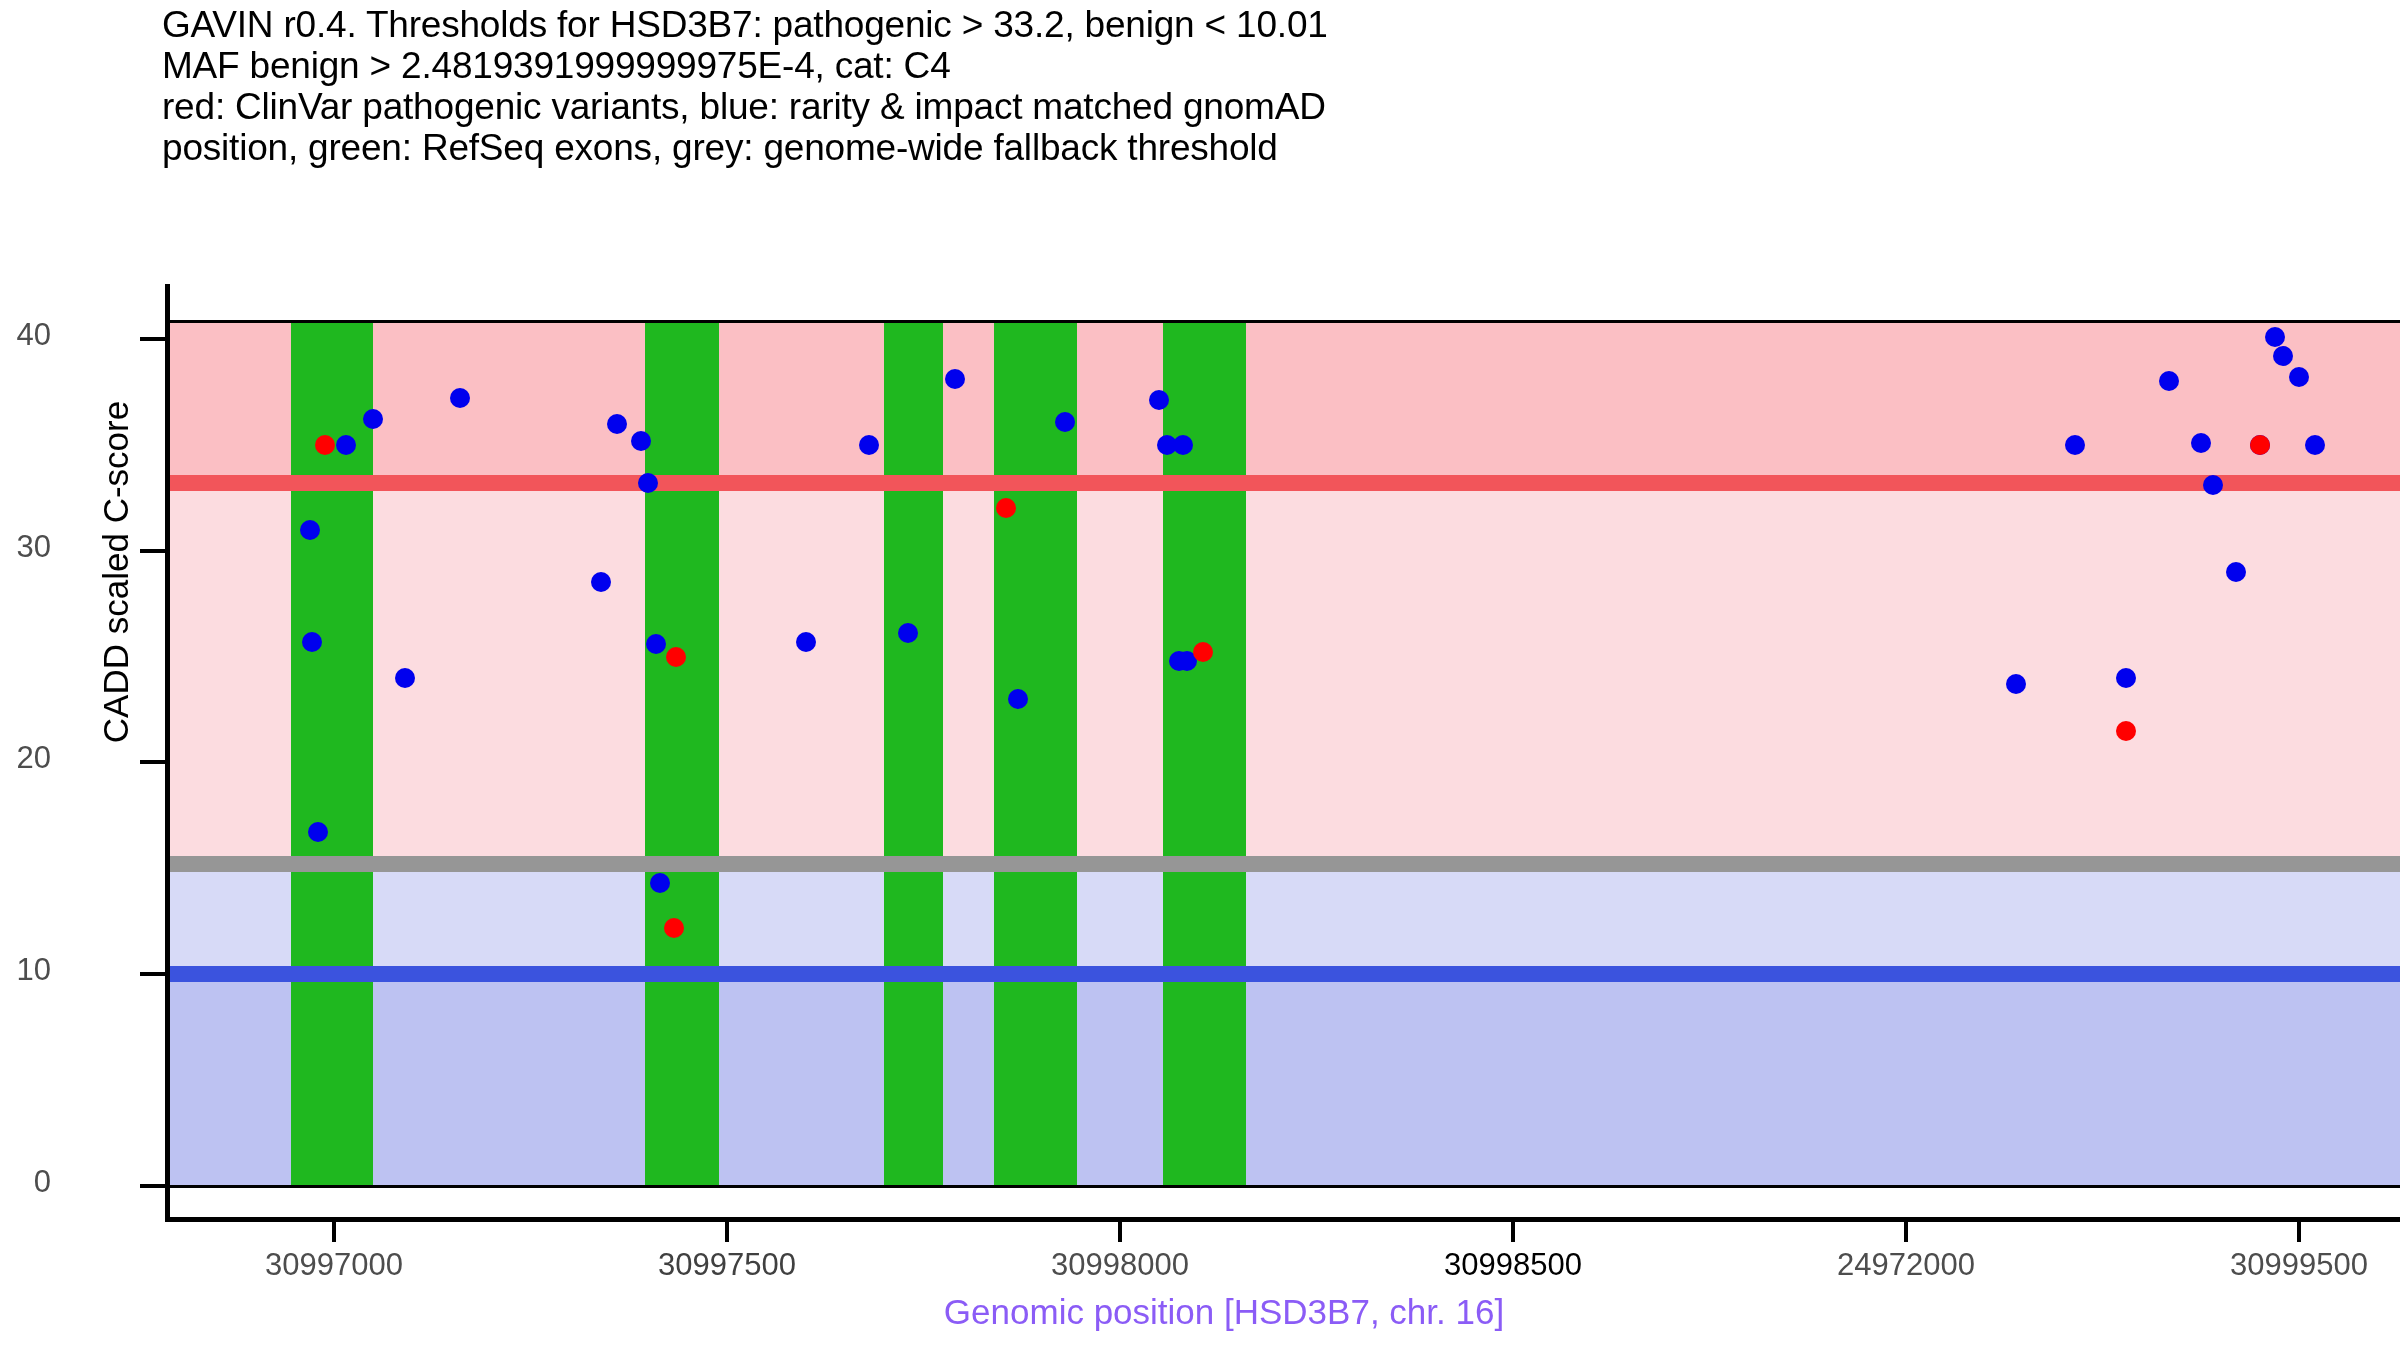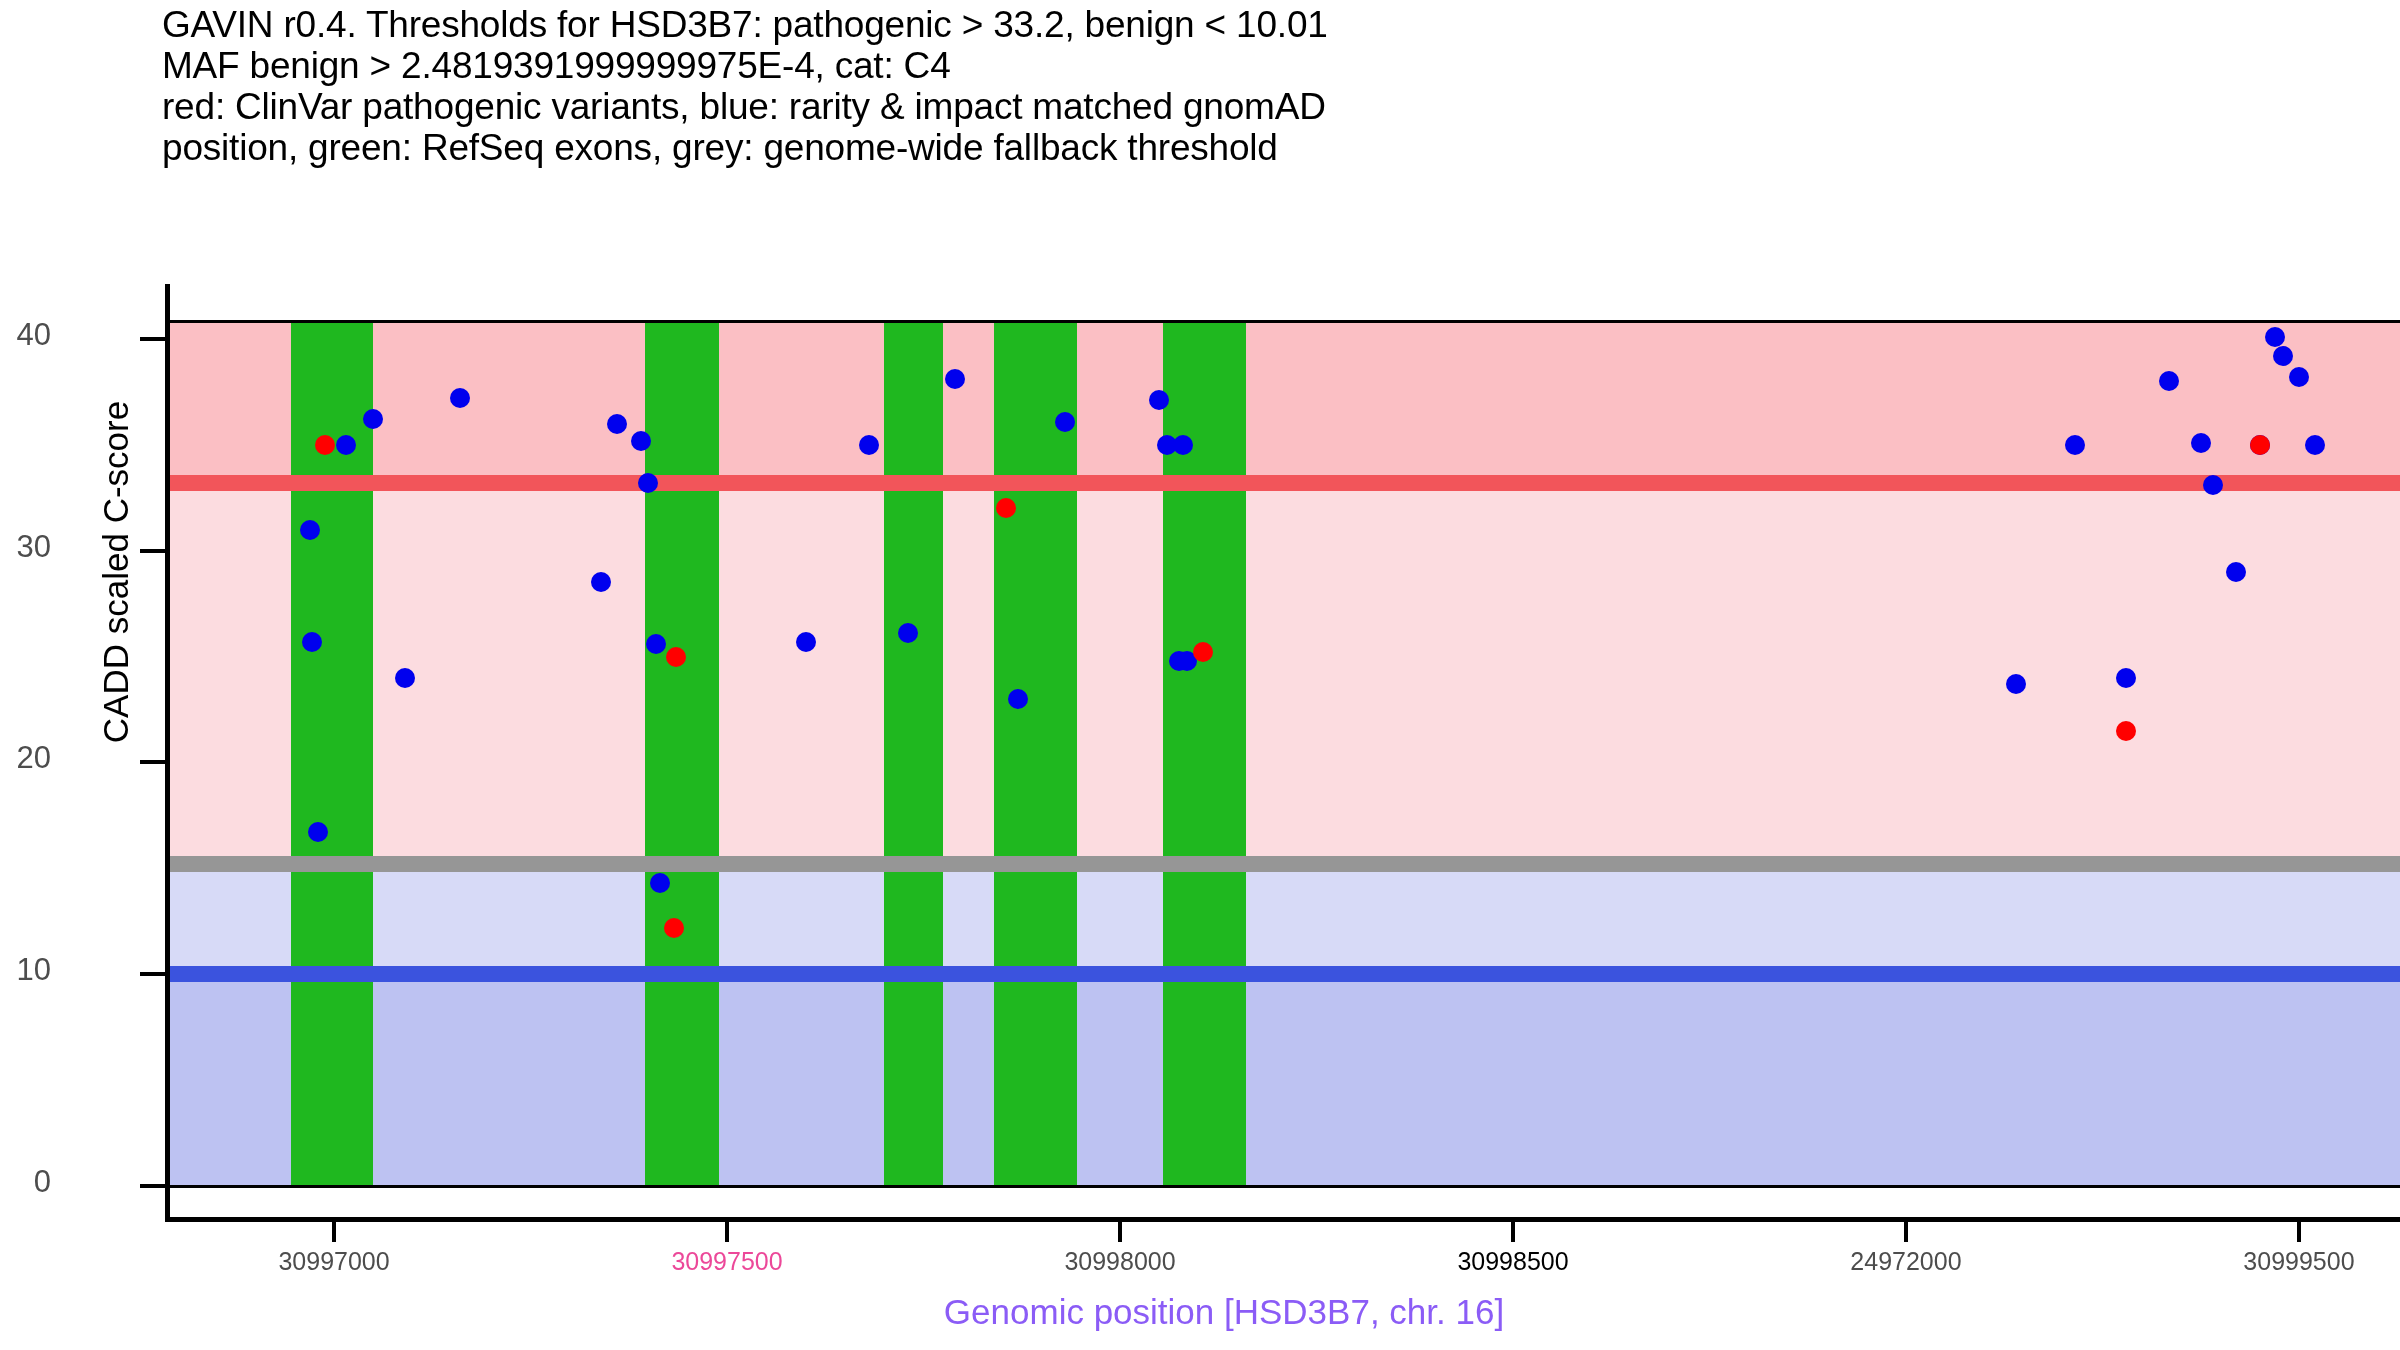--- a/index.html
+++ b/index.html
@@ -24,21 +24,21 @@
   #plot-frame-bottom{position:absolute;left:145px;top:1185px;width:2242px;height:3px;background:#000;}
 
   
   #yaxis-line{position:absolute;left:141px;top:284px;width:5px;height:935px;background:#000;}
   
   #xaxis-line{position:absolute;left:141px;top:1217px;width:2259px;height:5px;background:#000;}
 
   .ytick{position:absolute;left:116px;width:26px;height:4px;background:#000;}
   .yticklabel{position:absolute;right:2373px;width:120px;text-align:right;font-size:31px;color:#4d4d4d;}
   .xtick{position:absolute;top:1222px;width:4px;height:20px;background:#000;}
-  .xticklabel{position:absolute;top:1247px;width:260px;text-align:center;font-size:25px;color:#4d4d4d;}
+  .xticklabel{position:absolute;top:1247px;width:260px;text-align:center;font-size:31px;color:#4d4d4d;}
 
   
   .zone{position:absolute;left:0;width:2240px;}
   .exon{position:absolute;top:0;height:864px;}
   .thresh{position:absolute;left:0;width:2240px;}
 
   
   .pt{position:absolute;width:20px;height:20px;border-radius:50%;margin-left:-10px;margin-top:-10px;}
 </style>
 </head>
@@ -126,21 +126,21 @@
       <div class="yticklabel" style="top: 740.471px; color: rgb(77, 77, 77);">20</div>
       <div class="ytick" style="top: 548.706px;"></div>
       <div class="yticklabel" style="top: 528.706px; color: rgb(77, 77, 77);">30</div>
       <div class="ytick" style="top: 336.941px;"></div>
       <div class="yticklabel" style="top: 316.941px; color: rgb(77, 77, 77);">40</div>
     </div>
   <div id="xtick-holder">
       <div class="xtick" style="left: 308.053px;"></div>
       <div class="xticklabel" style="left: 180.053px; color: rgb(77, 77, 77);">30997000</div>
       <div class="xtick" style="left: 701.035px;"></div>
-      <div class="xticklabel" style="left: 573.035px; color: #ec4899;">30997500</div>
+      <div class="xticklabel" style="left: 573.035px; color: #404040;">30997500</div>
       <div class="xtick" style="left: 1094.02px;"></div>
       <div class="xticklabel" style="left: 966.018px; color: rgb(77, 77, 77);">30998000</div>
       <div class="xtick" style="left: 1487px;"></div>
       <div class="xticklabel" style="left: 1359px; color: #000000;">30998500</div>
       <div class="xtick" style="left: 1879.98px;"></div>
       <div class="xticklabel" style="left: 1751.98px; color: rgb(77, 77, 77);">24972000</div>
       <div class="xtick" style="left: 2272.96px;"></div>
       <div class="xticklabel" style="left: 2144.96px; color: rgb(77, 77, 77);">30999500</div>
     </div>
 

